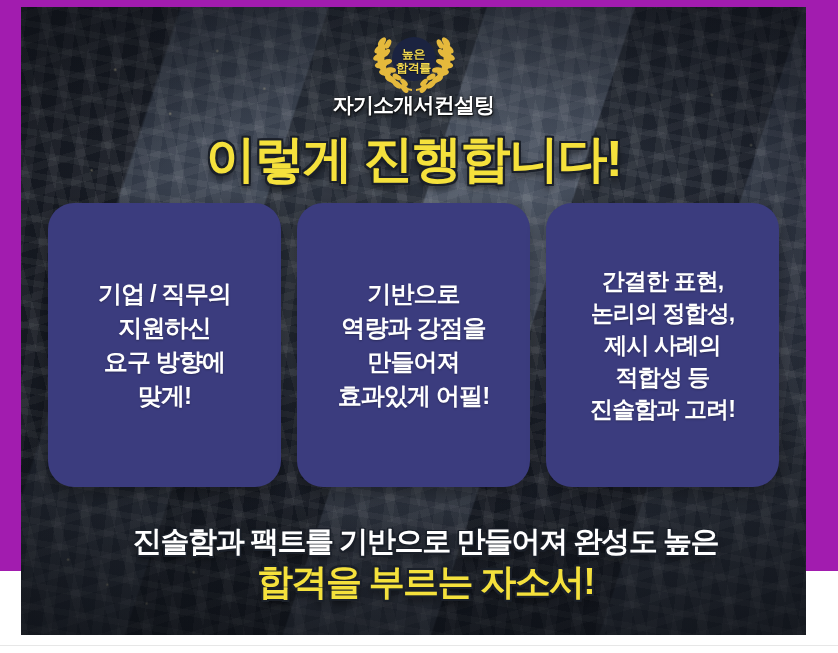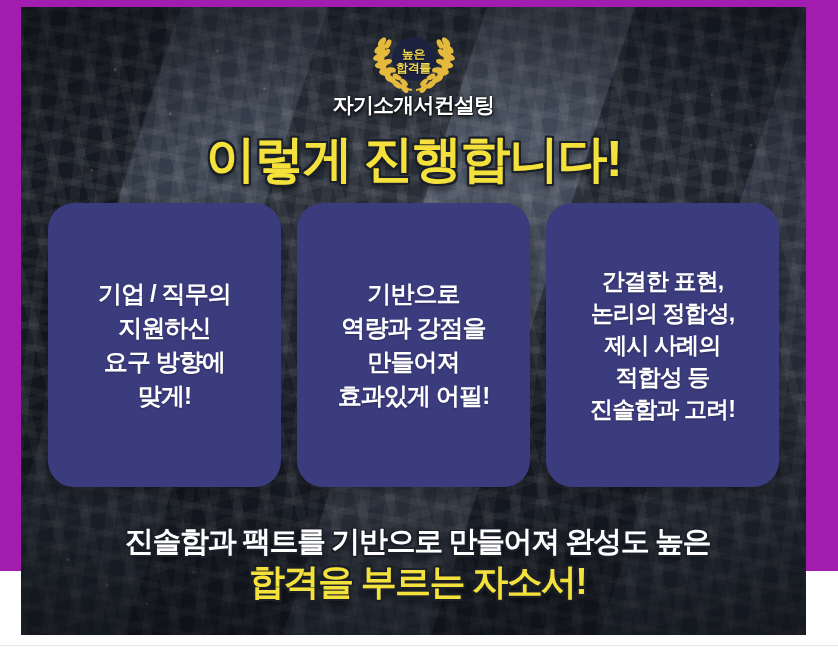--- a/index.html
+++ b/index.html
@@ -204,21 +204,21 @@
   }
   
   .card.compact .card-line {
     font-size: 23px;
     line-height: 32px;
   }
 
   
   #slogan {
     position: absolute;
-    left: 4px;
+    left: 12px;
     top: 516px;
     width: 785px;
     text-align: center;
   }
   #slogan-top {
     color: #ffffff;
     font-size: 29px;
     font-weight: 700;
     letter-spacing: -1.4px;
     line-height: 36px;

